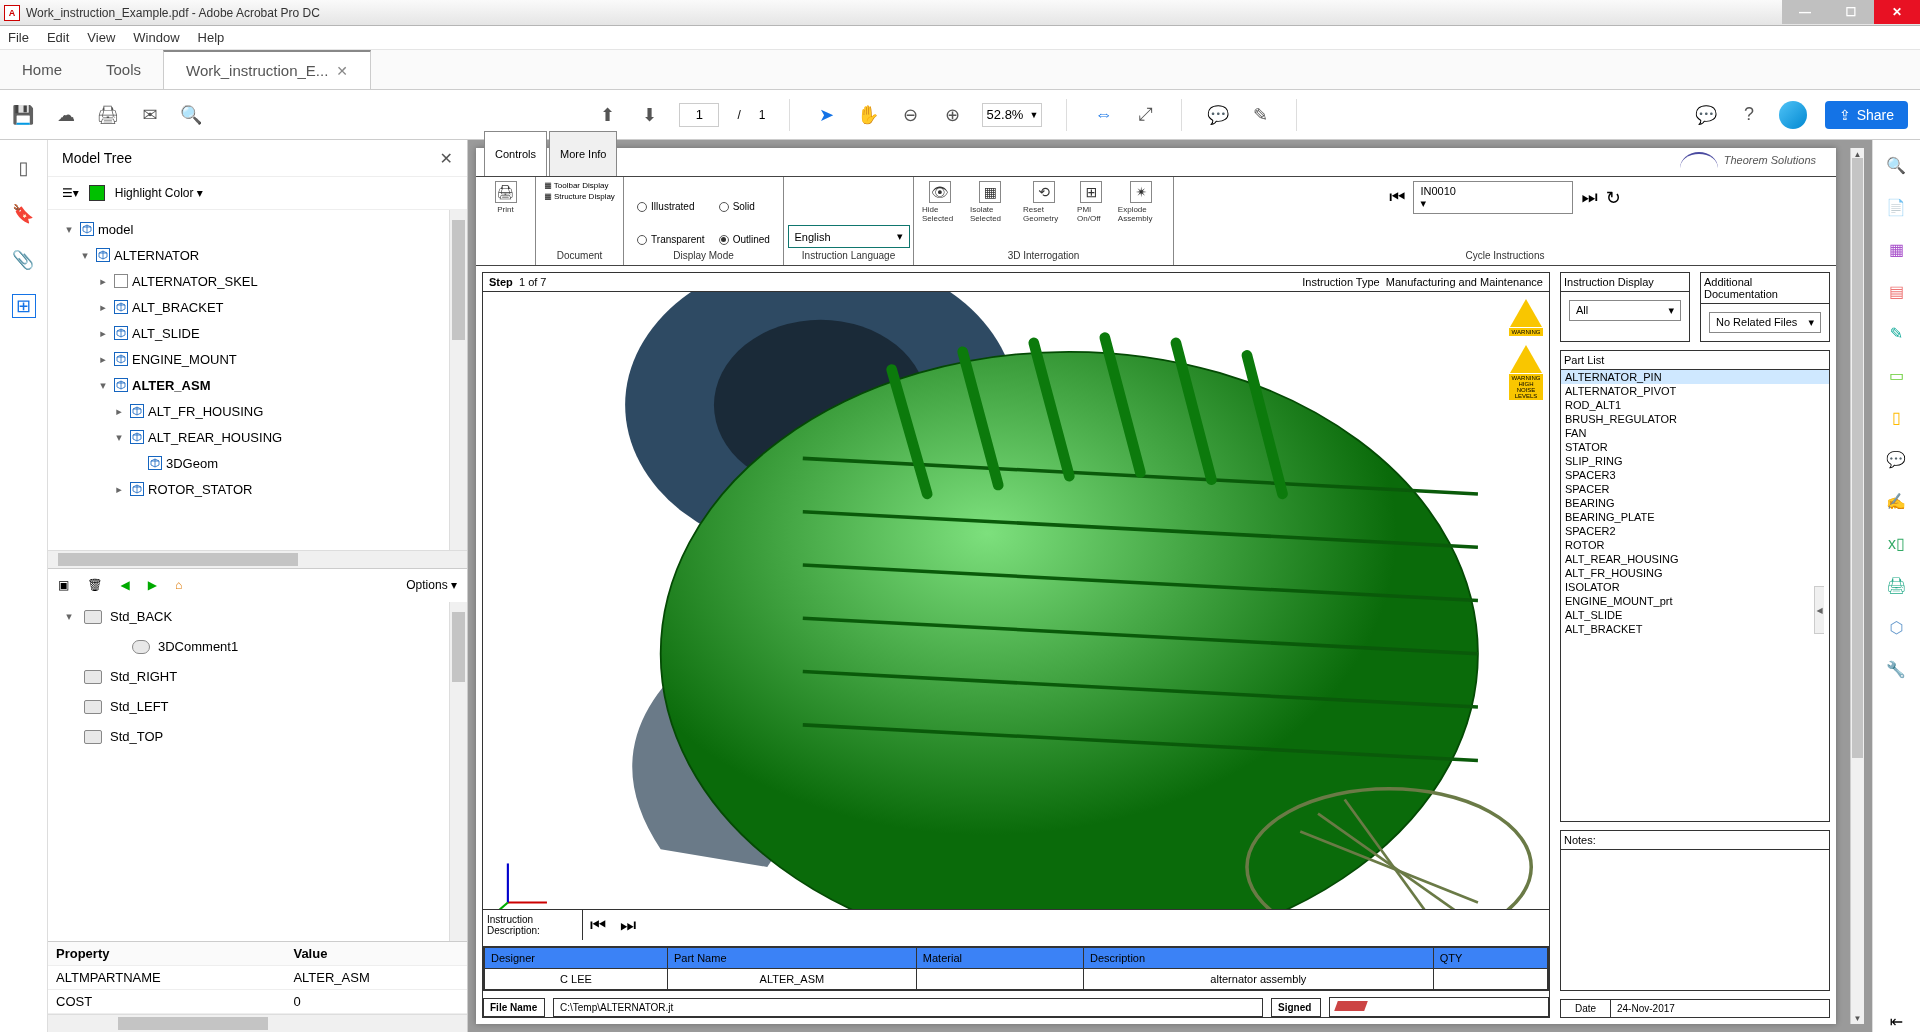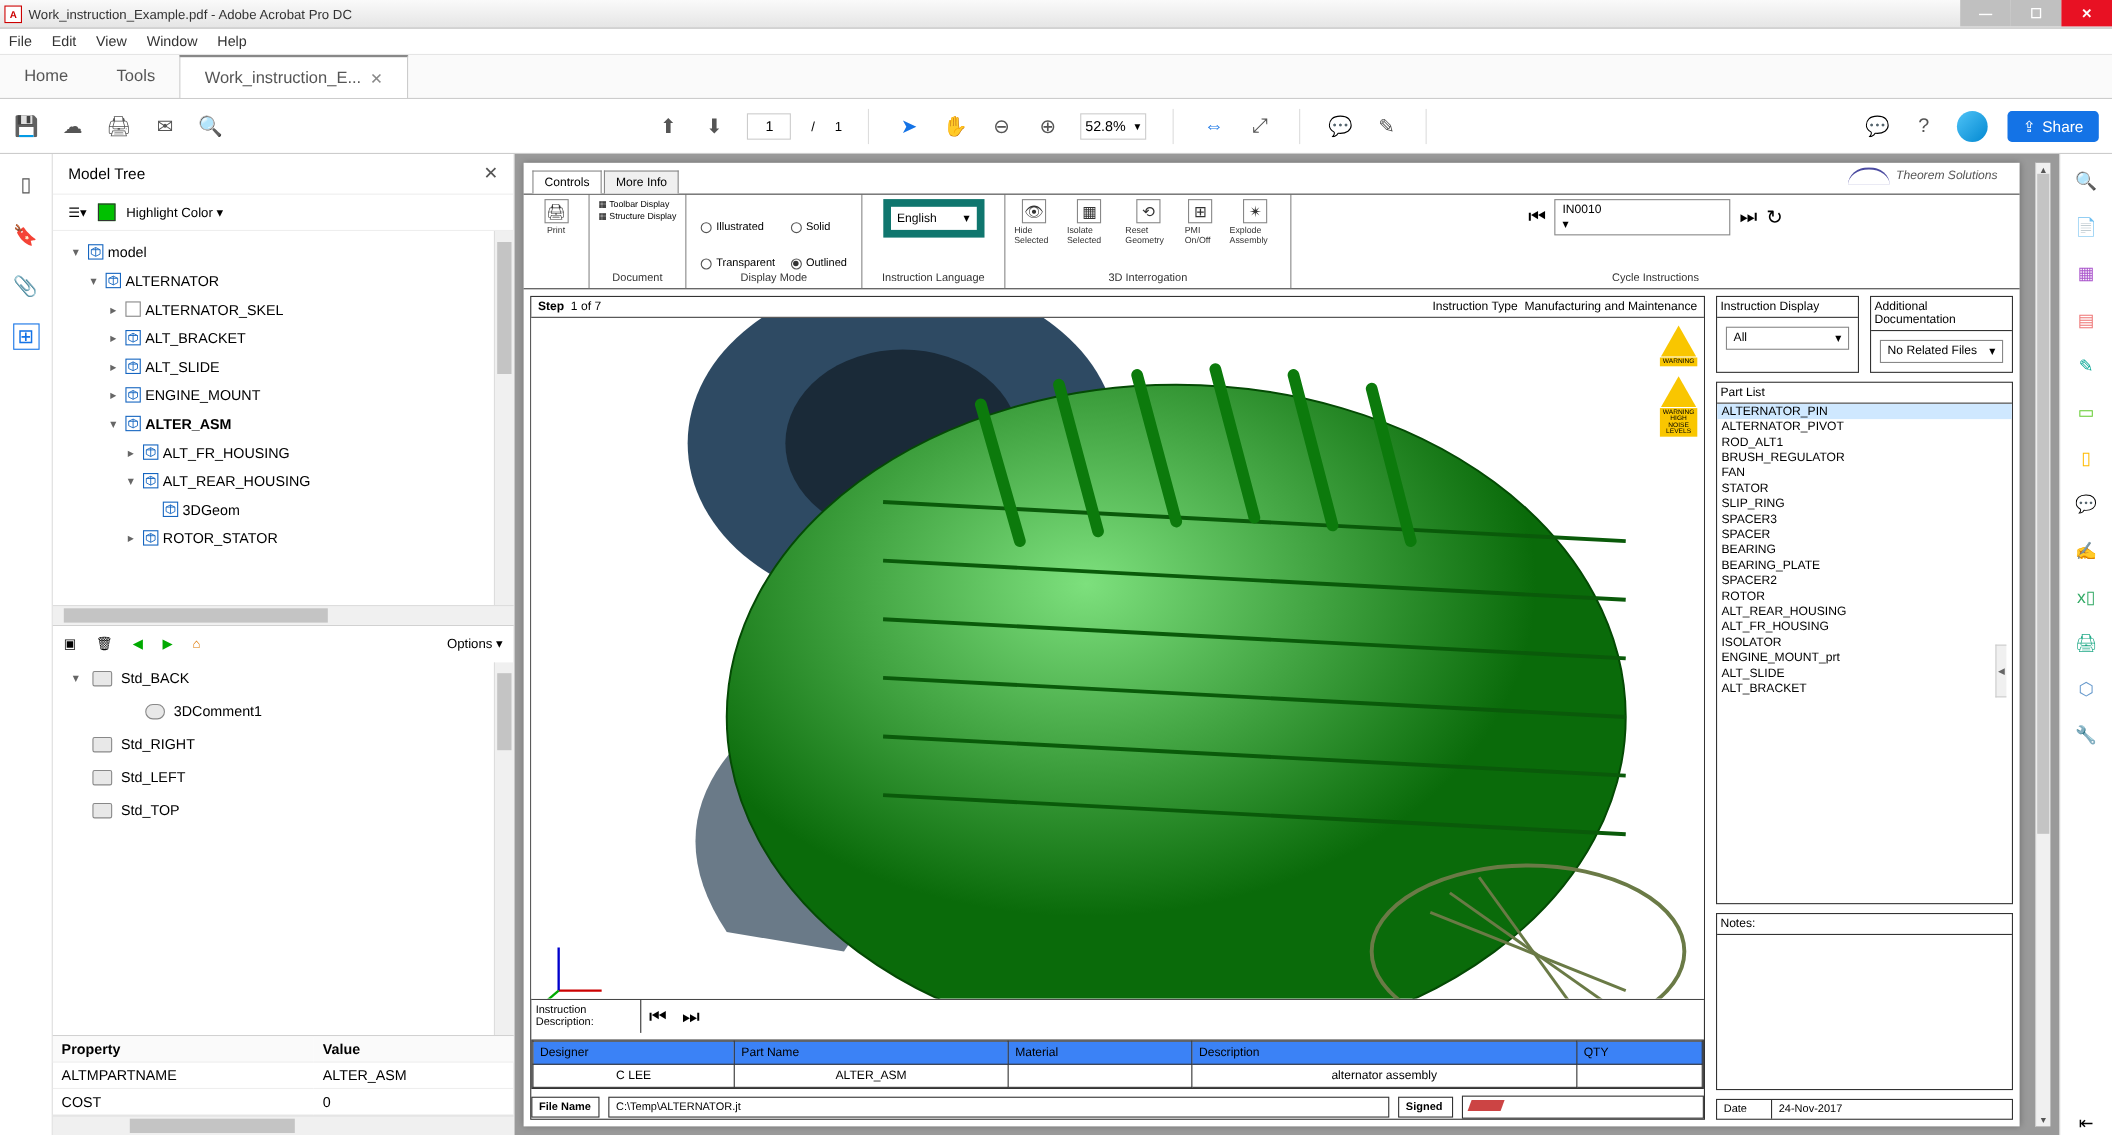--- a/index.html
+++ b/index.html
@@ -78,38 +78,38 @@
 .doc-area { flex:1; background:#9a9a9a; position:relative; padding:8px; display:flex; }
 .doc-page { background:#fff; flex:1; margin-right:14px; display:flex; flex-direction:column; box-shadow:0 0 6px rgba(0,0,0,.3); }
 .doc-scroll { width:14px; background:#f0f0f0; border-left:1px solid #ccc; position:relative; }
 .doc-scroll .thumb { position:absolute; left:1px; right:1px; top:10px; height:600px; background:#c4c4c4; }
 .doc-scroll .arrow { position:absolute; left:0; right:0; height:12px; display:flex; align-items:center; justify-content:center; font-size:8px; color:#555; }
 
 .nav-dots { position:absolute; left:50%; transform:translateX(-50%); width:22px; display:flex; flex-direction:column; gap:6px; }
 
 
 .pdf-tabs { height:28px; display:flex; align-items:flex-end; padding-left:8px; gap:2px; }
-.pdf-tab { padding:4px 10px; border:1px solid #888; border-bottom:none; font-size:11px; background:#f0f0f0; }
+.pdf-tab { padding:16px 10px; border:1px solid #888; border-bottom:none; font-size:11px; background:#f0f0f0; }
 .pdf-tab.active { background:#fff; }
 .brand { position:absolute; right:20px; top:4px; display:flex; align-items:center; gap:6px; font-size:11px; font-style:italic; color:#555; }
 .brand .swoosh { width:38px; height:16px; border-top:2px solid #4b4ba0; border-radius: 50% 50% 0 0 / 100% 100% 0 0; }
 
 .pdf-header { position:relative; border-bottom:1px solid #444; }
 
 .pdf-controls { display:flex; border-bottom:1px solid #444; }
 .cg { border-right:1px solid #888; padding:4px 8px; display:flex; flex-direction:column; align-items:center; justify-content:space-between; }
 .cg-label { font-size:10px; color:#333; margin-top:2px; }
 .cg-icons { display:flex; gap:12px; align-items:center; }
 .mini-icon { display:flex; flex-direction:column; align-items:center; font-size:8px; color:#333; gap:2px; }
 .mini-icon .shape { width:22px; height:22px; border:1px solid #888; display:flex; align-items:center; justify-content:center; font-size:14px; }
 .radio-col { display:grid; grid-template-columns:auto auto; gap:2px 14px; font-size:10px; }
 .radio-item { display:flex; align-items:center; gap:4px;margin-top:20px; }
 .radio-item .r { width:10px; height:10px; border:1px solid #555; border-radius:50%; display:inline-flex; align-items:center; justify-content:center; }
 .radio-item .r.active::after { content:''; width:5px; height:5px; background:#333; border-radius:50%; }
-.lang-sel { border:7px solid #0f766e; padding:4px 6px; font-size:11px; width:92px; display:flex; justify-content:space-between; align-items:center; }
+.lang-sel { border:1px solid #0f766e; padding:4px 6px; font-size:11px; width:122px; display:flex; justify-content:space-between; align-items:center;margin-top:44px; }
 .cycle { display:flex; align-items:center; gap:8px; }
 .cycle-sel { border:1px solid #888; padding:3px 6px; font-size:11px; width:160px; display:flex; justify-content:space-between;flex-direction:column; }
 .nav-btn { font-size:18px; }
 
 .pdf-body { flex:1; display:flex; gap:10px; padding:6px; overflow:hidden; }
 .pdf-left { flex:1; display:flex; flex-direction:column; border:1px solid #333; }
 .pdf-right { width:270px; display:flex; flex-direction:column; gap:8px; }
 
 .step-bar { display:flex; justify-content:space-between; border-bottom:1px solid #333; padding:3px 6px; font-size:11px; }
 .render { flex:1; background:#fff; position:relative; overflow:hidden; }
@@ -135,21 +135,21 @@
 
 .box { border:1px solid #333; }
 .box-h { text-align:left; font-size:11px; padding:3px; border-bottom:1px solid #333; }
 .box-sel { border:1px solid #888; margin:8px; padding:3px 6px; font-size:11px; display:flex; justify-content:space-between; }
 .side-row { display:flex; gap:10px; }
 .side-row .box { flex:1; }
 .partlist { font-size:11px; }
 .partlist .pl-row { padding:1px 4px; }
 .partlist .pl-row.sel { background:#cfe8ff; }
 .notes-body { height:140px; }
-.date-row { display:flex; border:1px solid #333; font-size:10px; }
+.date-row { display:flex; border:1px solid #333; font-size:10px;text-align:center; }
 .date-row div { padding:3px 6px; }
 .date-row .dl { border-right:1px solid #333; width:50px; }
 
 
 .right-rail { width:48px; border-left:1px solid #ddd; display:flex; flex-direction:column; align-items:center; gap:20px; padding-top:14px; }
 .rr-icon { width:22px; height:22px; display:flex; align-items:center; justify-content:center; font-size:16px; }
 .collapse-handle { position:absolute; right:48px; top:50%; width:10px; height:48px; background:#f0f0f0; border:1px solid #ccc; border-right:none; display:flex; align-items:center; justify-content:center; font-size:8px; color:#666; }
 </style>
 </head>
 <body>

